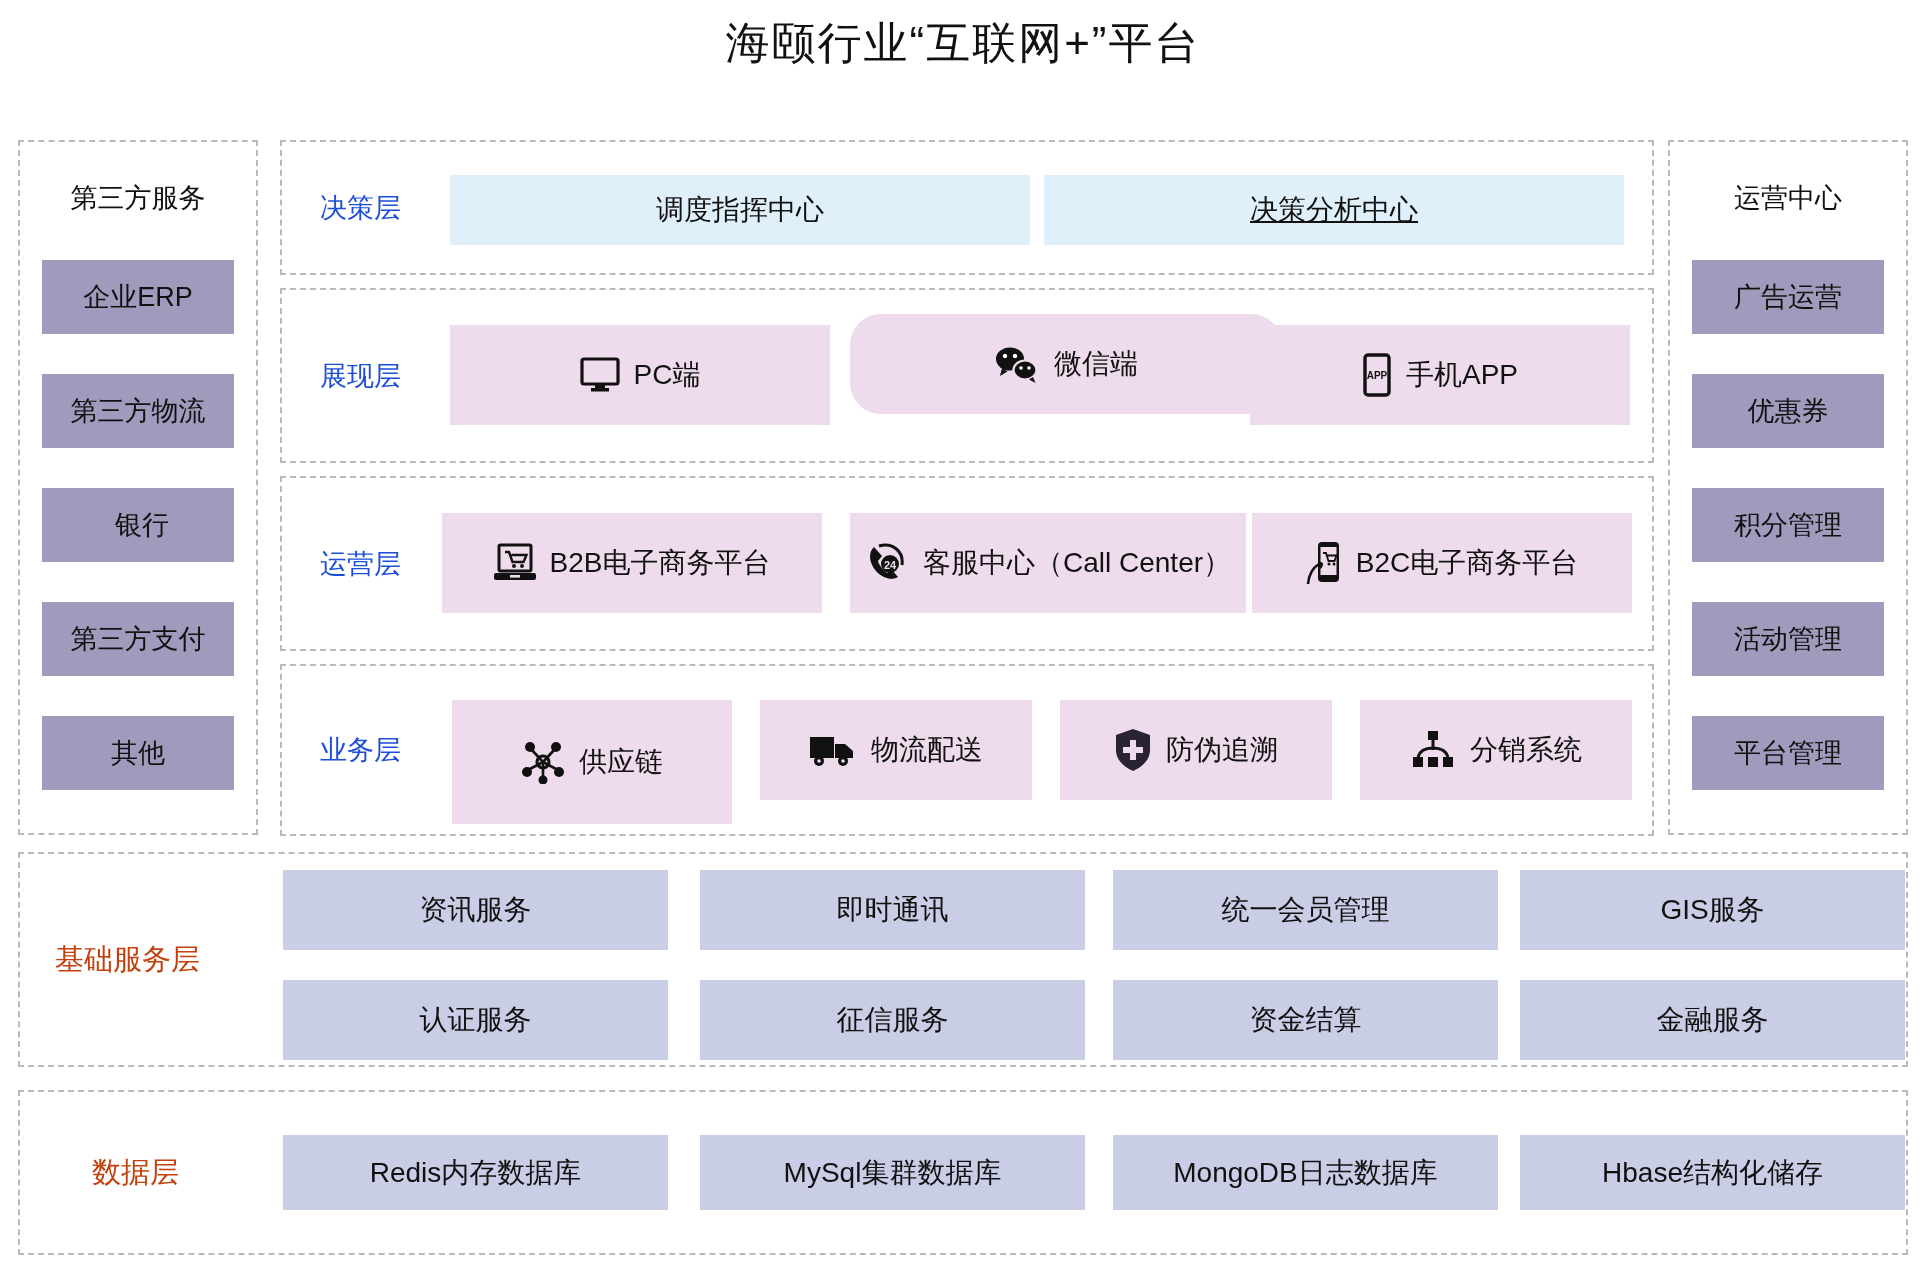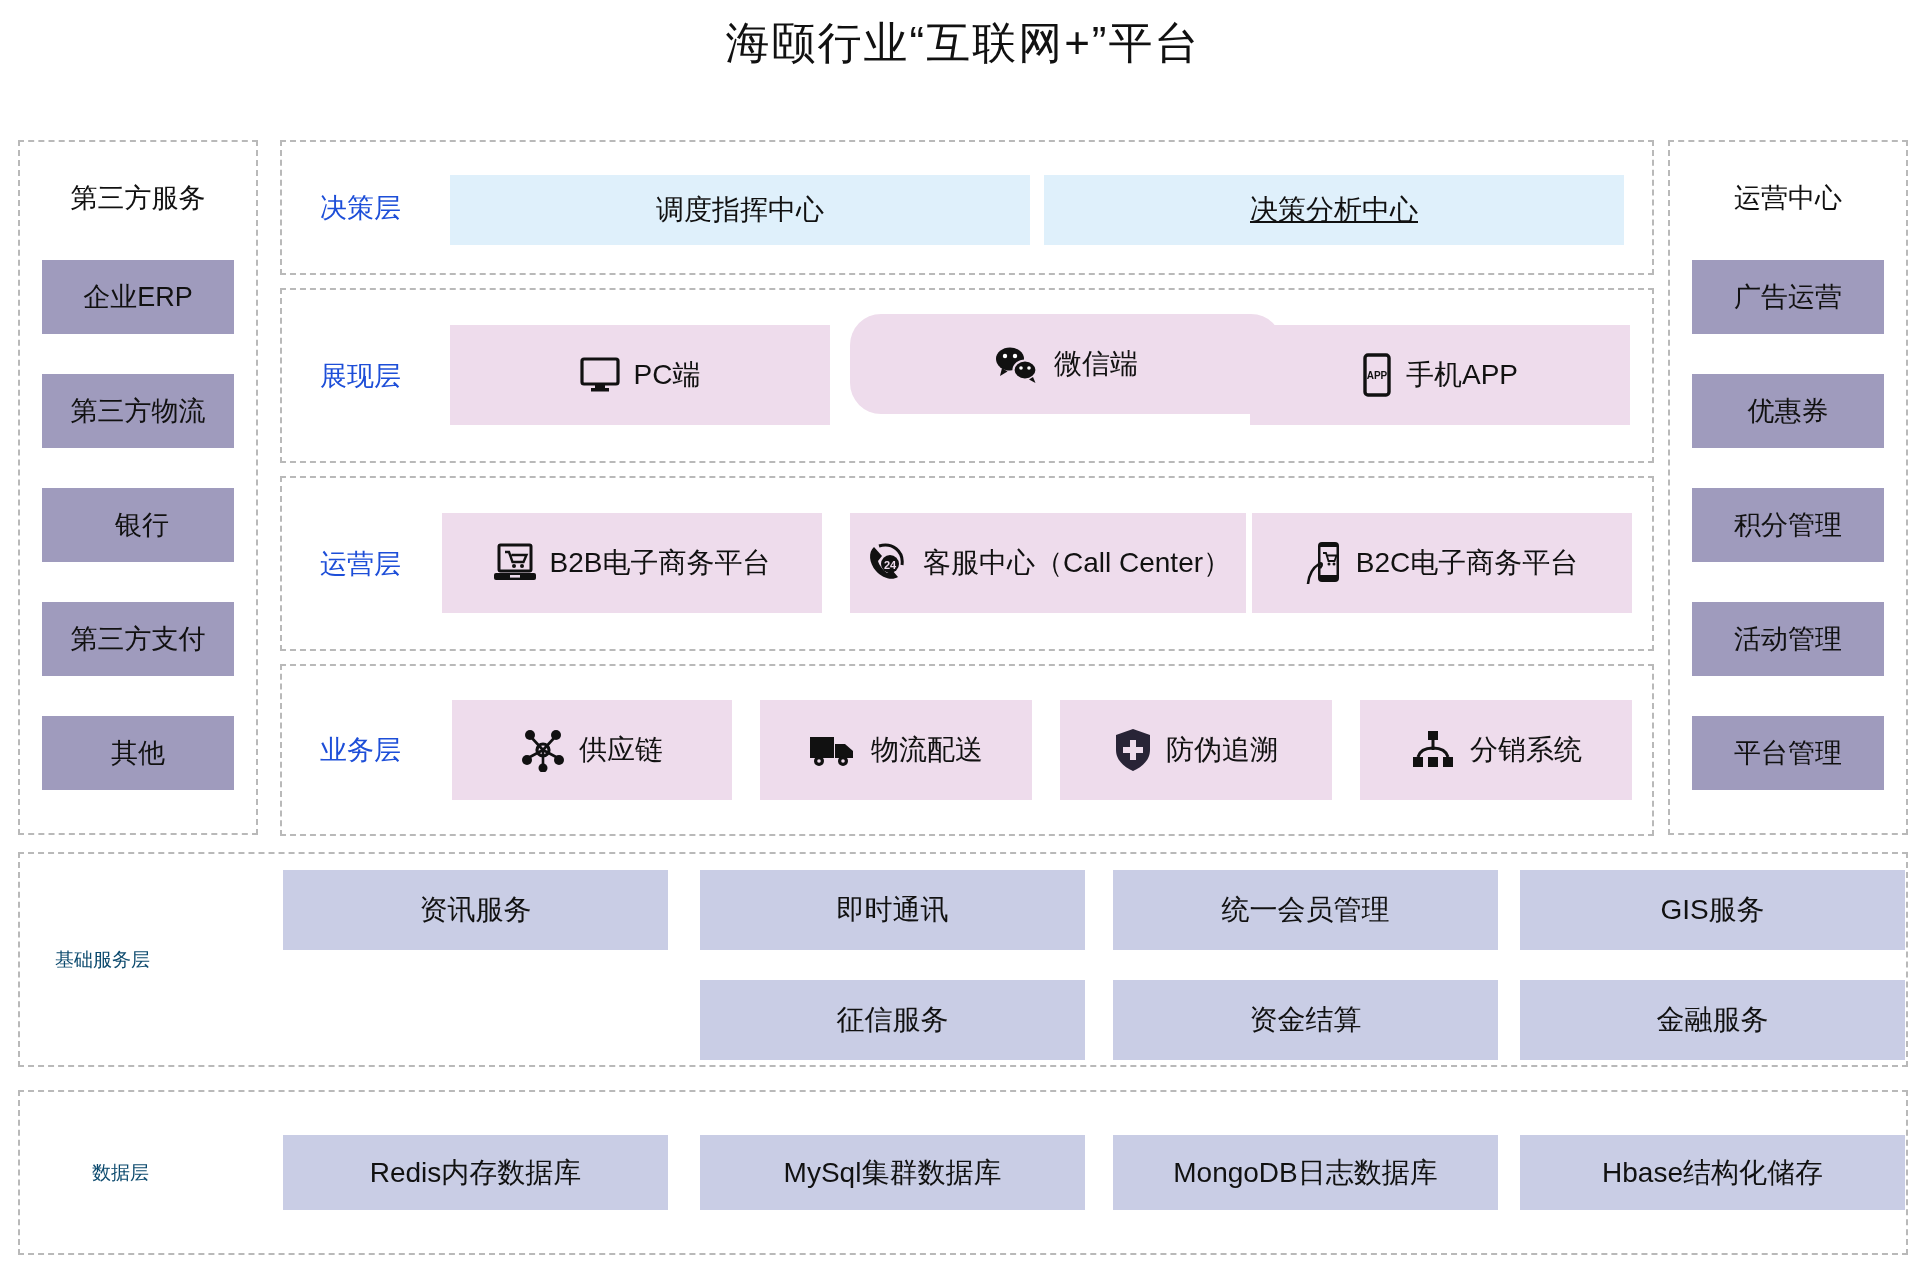--- a/index.html
+++ b/index.html
@@ -58,21 +58,21 @@
   .cell-pink { background: #eedcec; }
   .cell-lav  { background: #c9cde5; }
 
   .cell-text { line-height: 1; }
 
   .icon { display: inline-flex; align-items: center; justify-content: center; flex: none; }
 
   
   .band-label {
     position: absolute;
-    font-size: 19px; color: #0c4a6e;
+    font-size: 29px; color: #c2410c;
     display: flex; align-items: center;
   }
 </style>
 </head>
 <body>
 
 <div id="page">
 
   <div class="title">海颐行业“互联网+”平台</div>
 
@@ -207,21 +207,21 @@
         <circle cx="28" cy="24" r="1.5" fill="#111"></circle>
         <path d="M2 44 C3 33 8 27 13 24 C16 22 17 25 14 28" fill="none" stroke="#111" stroke-width="2.6"></path>
       </svg>
     </span>
     <span class="cell-text">B2C电子商务平台</span>
   </div>
 
   <div class="dashed" style="left:280px; top:664px; width:1374px; height:172px;"></div>
   <div class="layer-label" style="left:320px; top:664px; height:172px;">业务层</div>
 
-  <div class="cell cell-pink" style="left:452px; top:700px; width:280px; height:100px;">
+  <div class="cell cell-pink" style="left:452px; top:700px; width:280px; height:124px;">
     <span class="icon">
       <svg width="44" height="44" viewBox="0 0 44 44">
         <line x1="22" y1="22" x2="10" y2="9" stroke="#111" stroke-width="2.6"></line>
         <line x1="22" y1="22" x2="34" y2="9" stroke="#111" stroke-width="2.6"></line>
         <line x1="22" y1="22" x2="7" y2="30" stroke="#111" stroke-width="2.6"></line>
         <line x1="22" y1="22" x2="37" y2="30" stroke="#111" stroke-width="2.6"></line>
         <line x1="22" y1="22" x2="22" y2="39" stroke="#111" stroke-width="2.6"></line>
         <circle cx="22" cy="22" r="6" fill="none" stroke="#111" stroke-width="3.2"></circle>
         <circle cx="9" cy="7" r="5" fill="#111"></circle>
         <circle cx="35" cy="7" r="5" fill="#111"></circle>
@@ -281,20 +281,23 @@
   <div class="cell cell-lav" style="left:700px; top:870px; width:385px; height:80px;">
     <span class="cell-text">即时通讯</span>
   </div>
   <div class="cell cell-lav" style="left:1113px; top:870px; width:385px; height:80px;">
     <span class="cell-text">统一会员管理</span>
   </div>
   <div class="cell cell-lav" style="left:1520px; top:870px; width:385px; height:80px;">
     <span class="cell-text">GIS服务</span>
   </div>
 
+  <div class="cell cell-lav" style="left:283px; top:980px; width:385px; height:80px;">
+    <span class="cell-text">认证服务</span>
+  </div>
   <div class="cell cell-lav" style="left:700px; top:980px; width:385px; height:80px;">
     <span class="cell-text">征信服务</span>
   </div>
   <div class="cell cell-lav" style="left:1113px; top:980px; width:385px; height:80px;">
     <span class="cell-text">资金结算</span>
   </div>
   <div class="cell cell-lav" style="left:1520px; top:980px; width:385px; height:80px;">
     <span class="cell-text">金融服务</span>
   </div>
 

